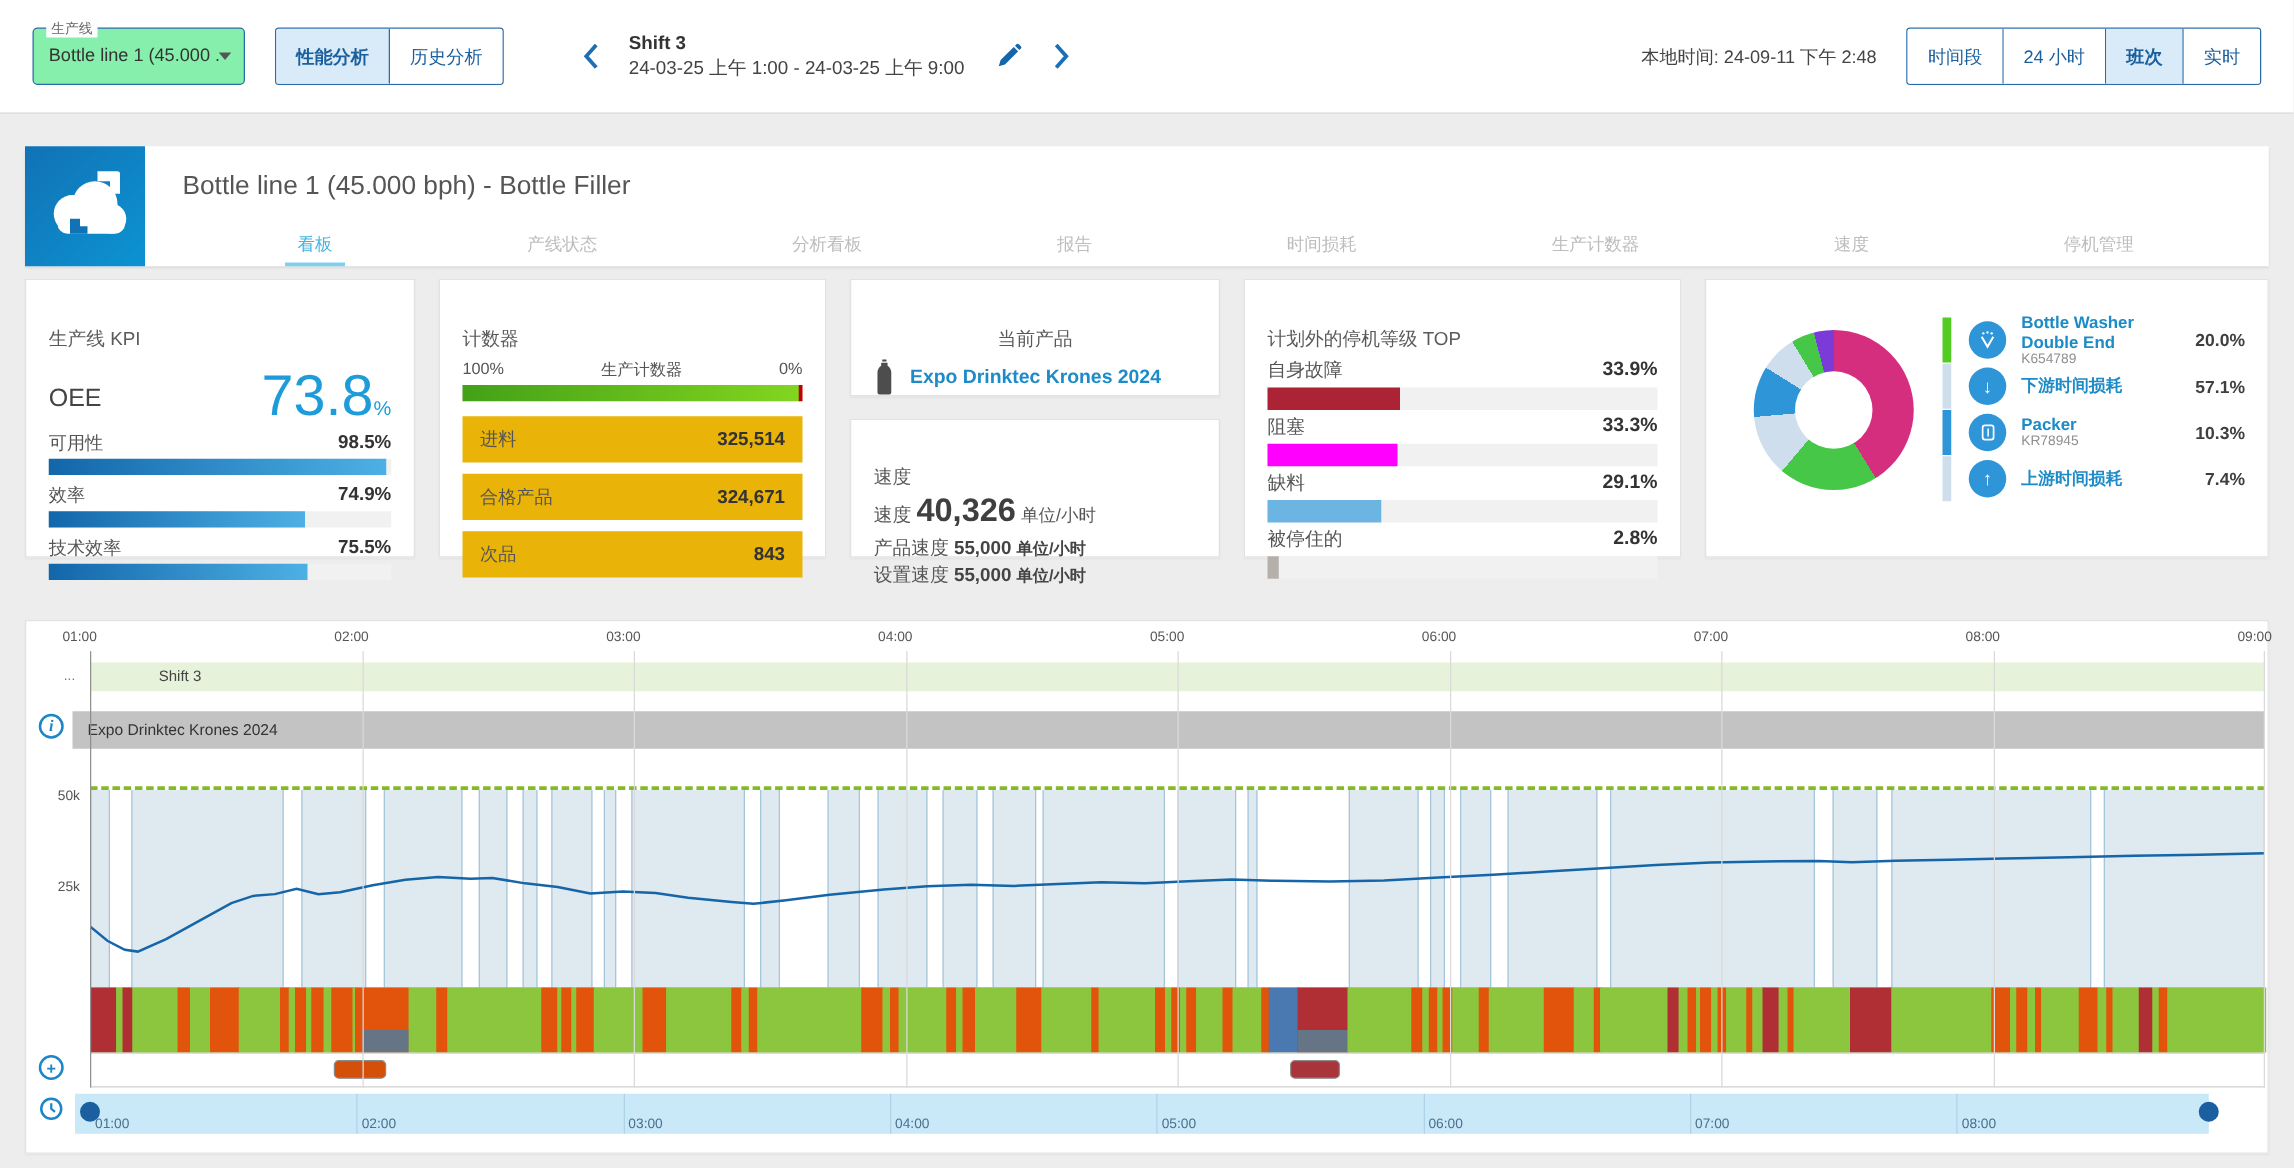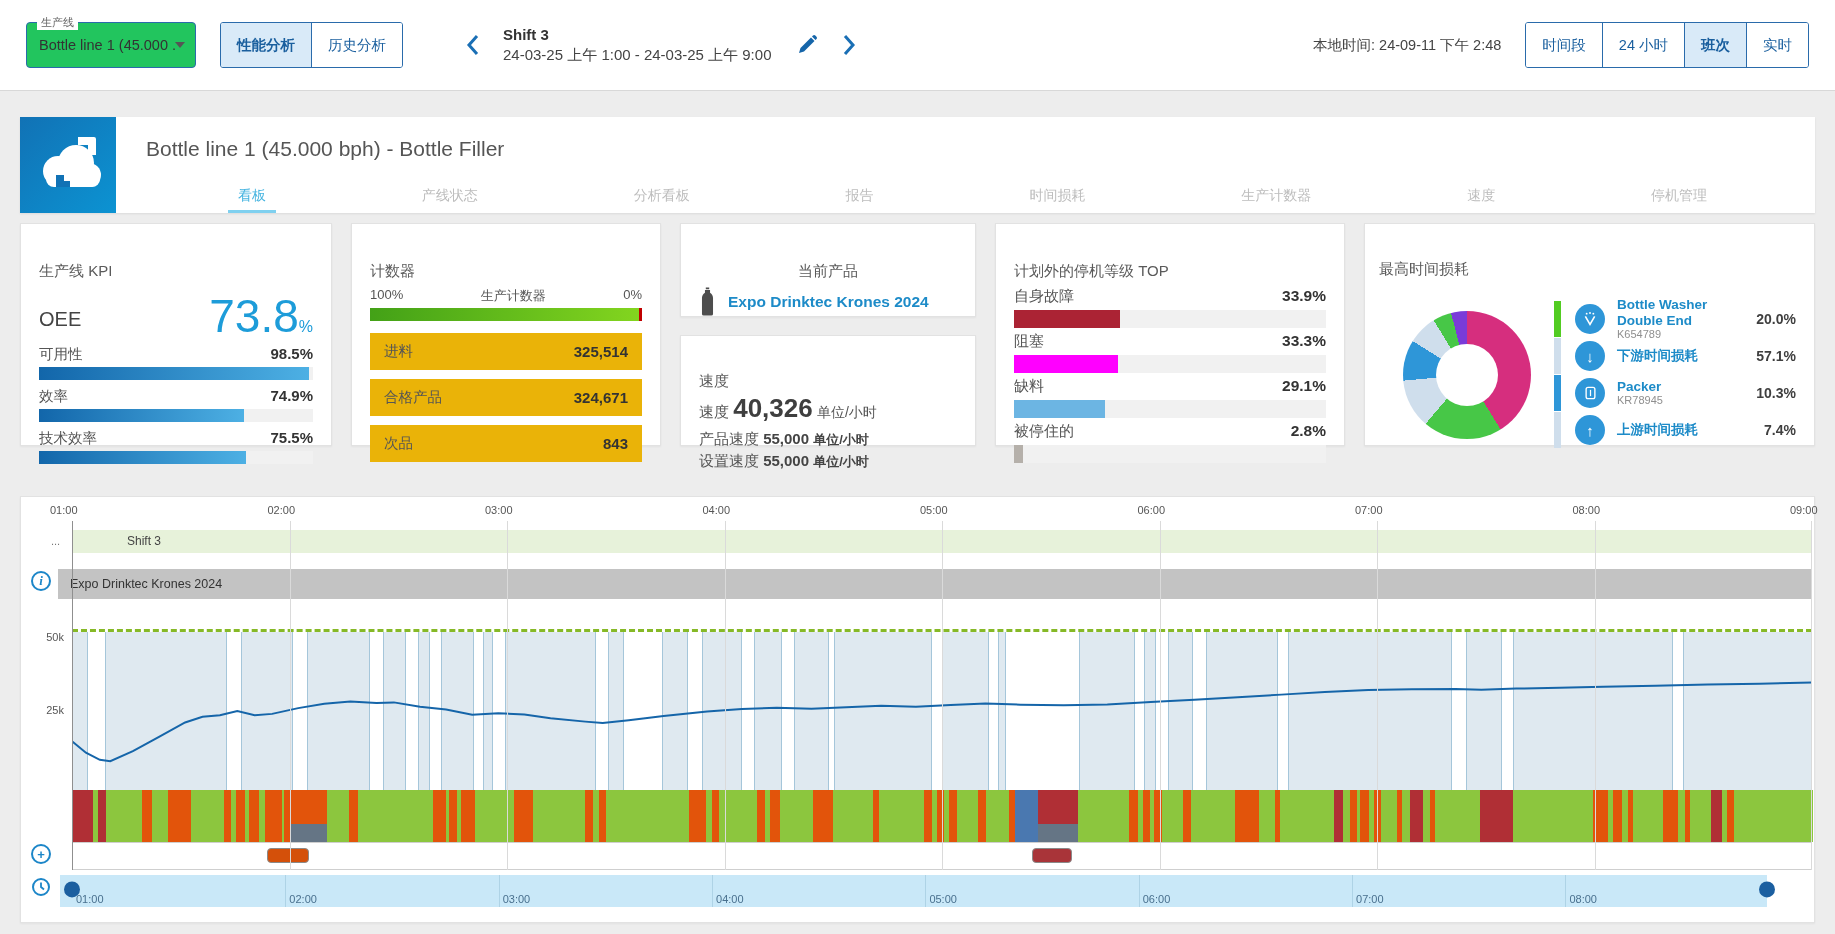--- a/index.html
+++ b/index.html
@@ -2,21 +2,21 @@
 <html><head>
 <meta charset="utf-8">
 <style>
   html,body{width:1835px;height:934px;margin:0;overflow:hidden;background:#ededed;
     font-family:"Liberation Sans","DejaVu Sans",sans-serif;color:#444;}
   *{box-sizing:border-box;}
   
   .topbar{height:91px;background:#fff;border-bottom:1px solid #d8d8d8;display:flex;align-items:center;
     padding:0 26px;gap:24px;}
   .select-box{position:relative;width:170px;height:46px;border:1px solid #2a6bab;border-radius:4px;
-    display:flex;align-items:center;padding:0 10px 0 12px;cursor:pointer;background:#22c55e;}
+    display:flex;align-items:center;padding:0 10px 0 12px;cursor:pointer;background:#86efac;}
   .select-box .flabel{position:absolute;top:-8px;left:10px;background:#fff;padding:0 4px;font-size:11px;color:#666;}
   .select-box .val{flex:1;font-size:14.5px;color:#333;white-space:nowrap;overflow:hidden;}
   .caret{width:0;height:0;border-left:5px solid transparent;border-right:5px solid transparent;border-top:6px solid #555;}
   .seg-group{display:flex;border-radius:3px;overflow:hidden;border:1px solid #2a6bab;}
   .seg-btn{background:#fff;border:none;border-right:1px solid #2a6bab;color:#1a5f9e;font-size:14.5px;
     padding:0 16px;height:44px;cursor:pointer;font-family:inherit;white-space:nowrap;}
   .seg-btn:last-child{border-right:none;}
   .seg-btn.active{background:#d9eaf8;font-weight:bold;}
   .shift-nav{display:flex;align-items:center;gap:18px;margin-left:36px;}
   .chev{width:22px;height:26px;cursor:pointer;flex:none;}
@@ -298,21 +298,20 @@
             <span>被停住的</span>
             <b>2.8%</b>
           </div>
           <div class="stop-track">
             <div class="stop-fill" style="width: 2.8%; background: rgb(181, 176, 170);"></div>
           </div>
         </div>
     </div>
 
     <div class="card tall" style="padding:10px 14px;">
-      <div class="card-title" style="margin-bottom:2px;">最高时间损耗</div>
       <div class="tl-wrap">
         <div class="donut-box">
           <div class="donut" id="donut" style="background: conic-gradient(rgb(214, 46, 126) 0deg, rgb(214, 46, 126) 148.32deg, rgb(71, 199, 71) 148.32deg, rgb(71, 199, 71) 220.32deg, rgb(207, 222, 236) 220.32deg, rgb(207, 222, 236) 264.96deg, rgb(46, 150, 216) 264.96deg, rgb(46, 150, 216) 302.04deg, rgb(207, 222, 236) 302.04deg, rgb(207, 222, 236) 328.68deg, rgb(71, 199, 71) 328.68deg, rgb(71, 199, 71) 345.6deg, rgb(122, 59, 216) 345.6deg, rgb(122, 59, 216) 360deg);">
               <div class="hole"></div>
             </div>
         </div>
         <div class="tl-legend" id="tl-legend">
             <div class="tl-row">
               <div class="tl-colorbar" style="background: rgb(82, 204, 34);"></div>
               <div class="tl-ico">

